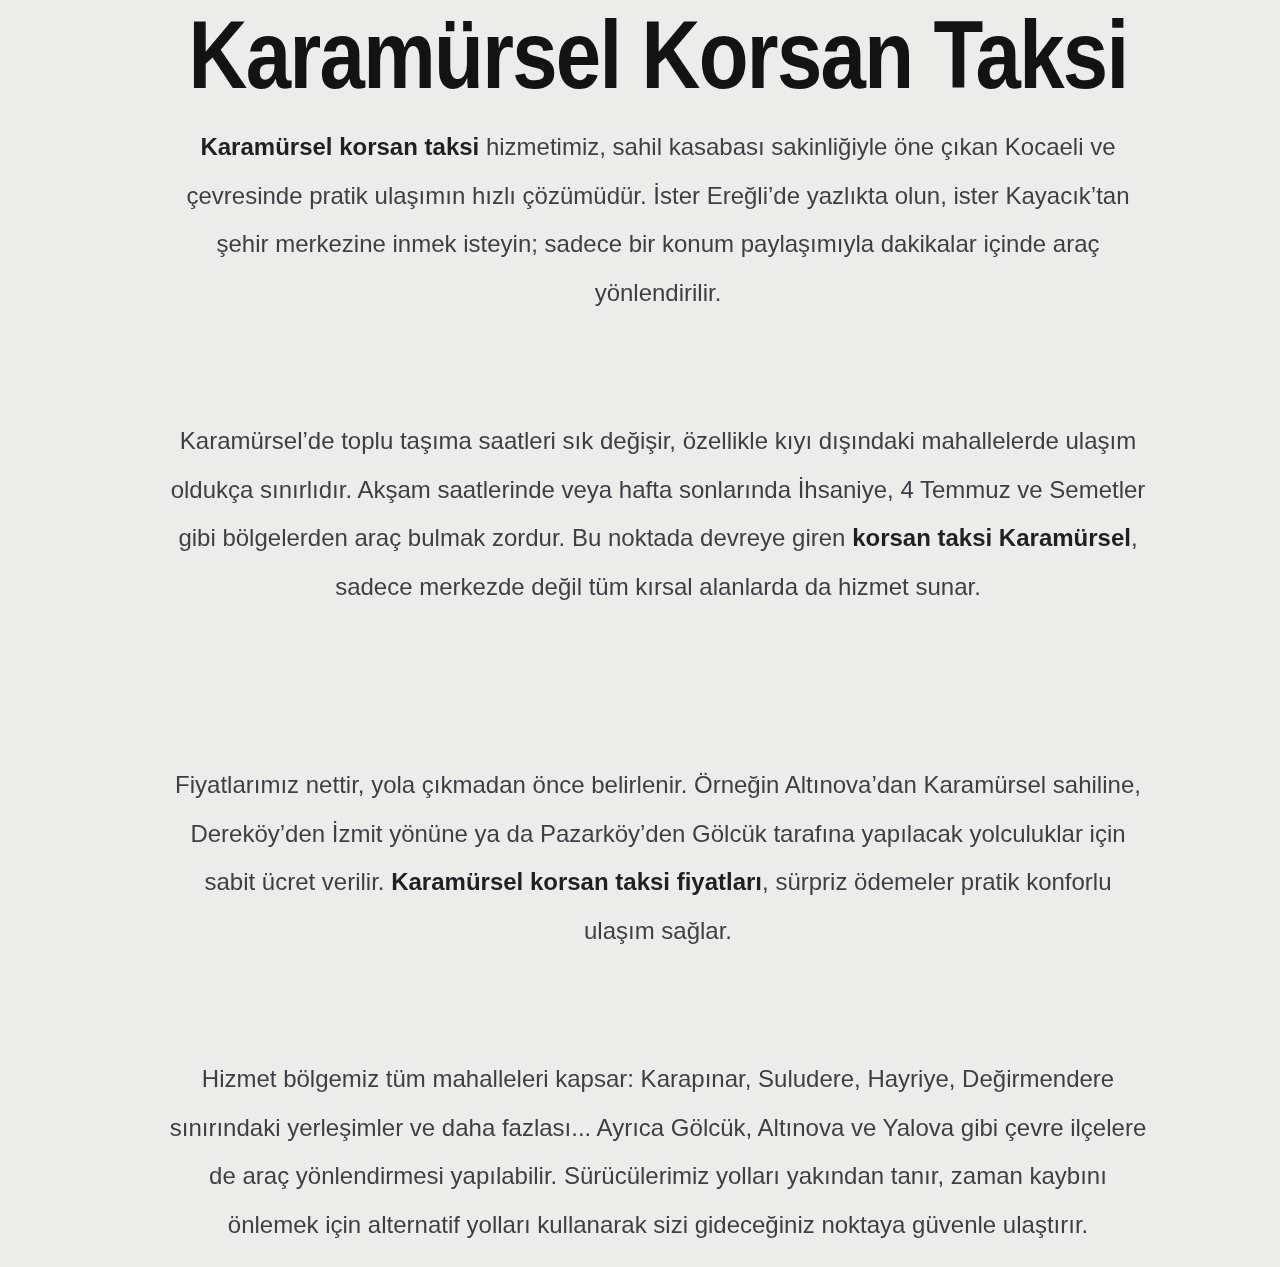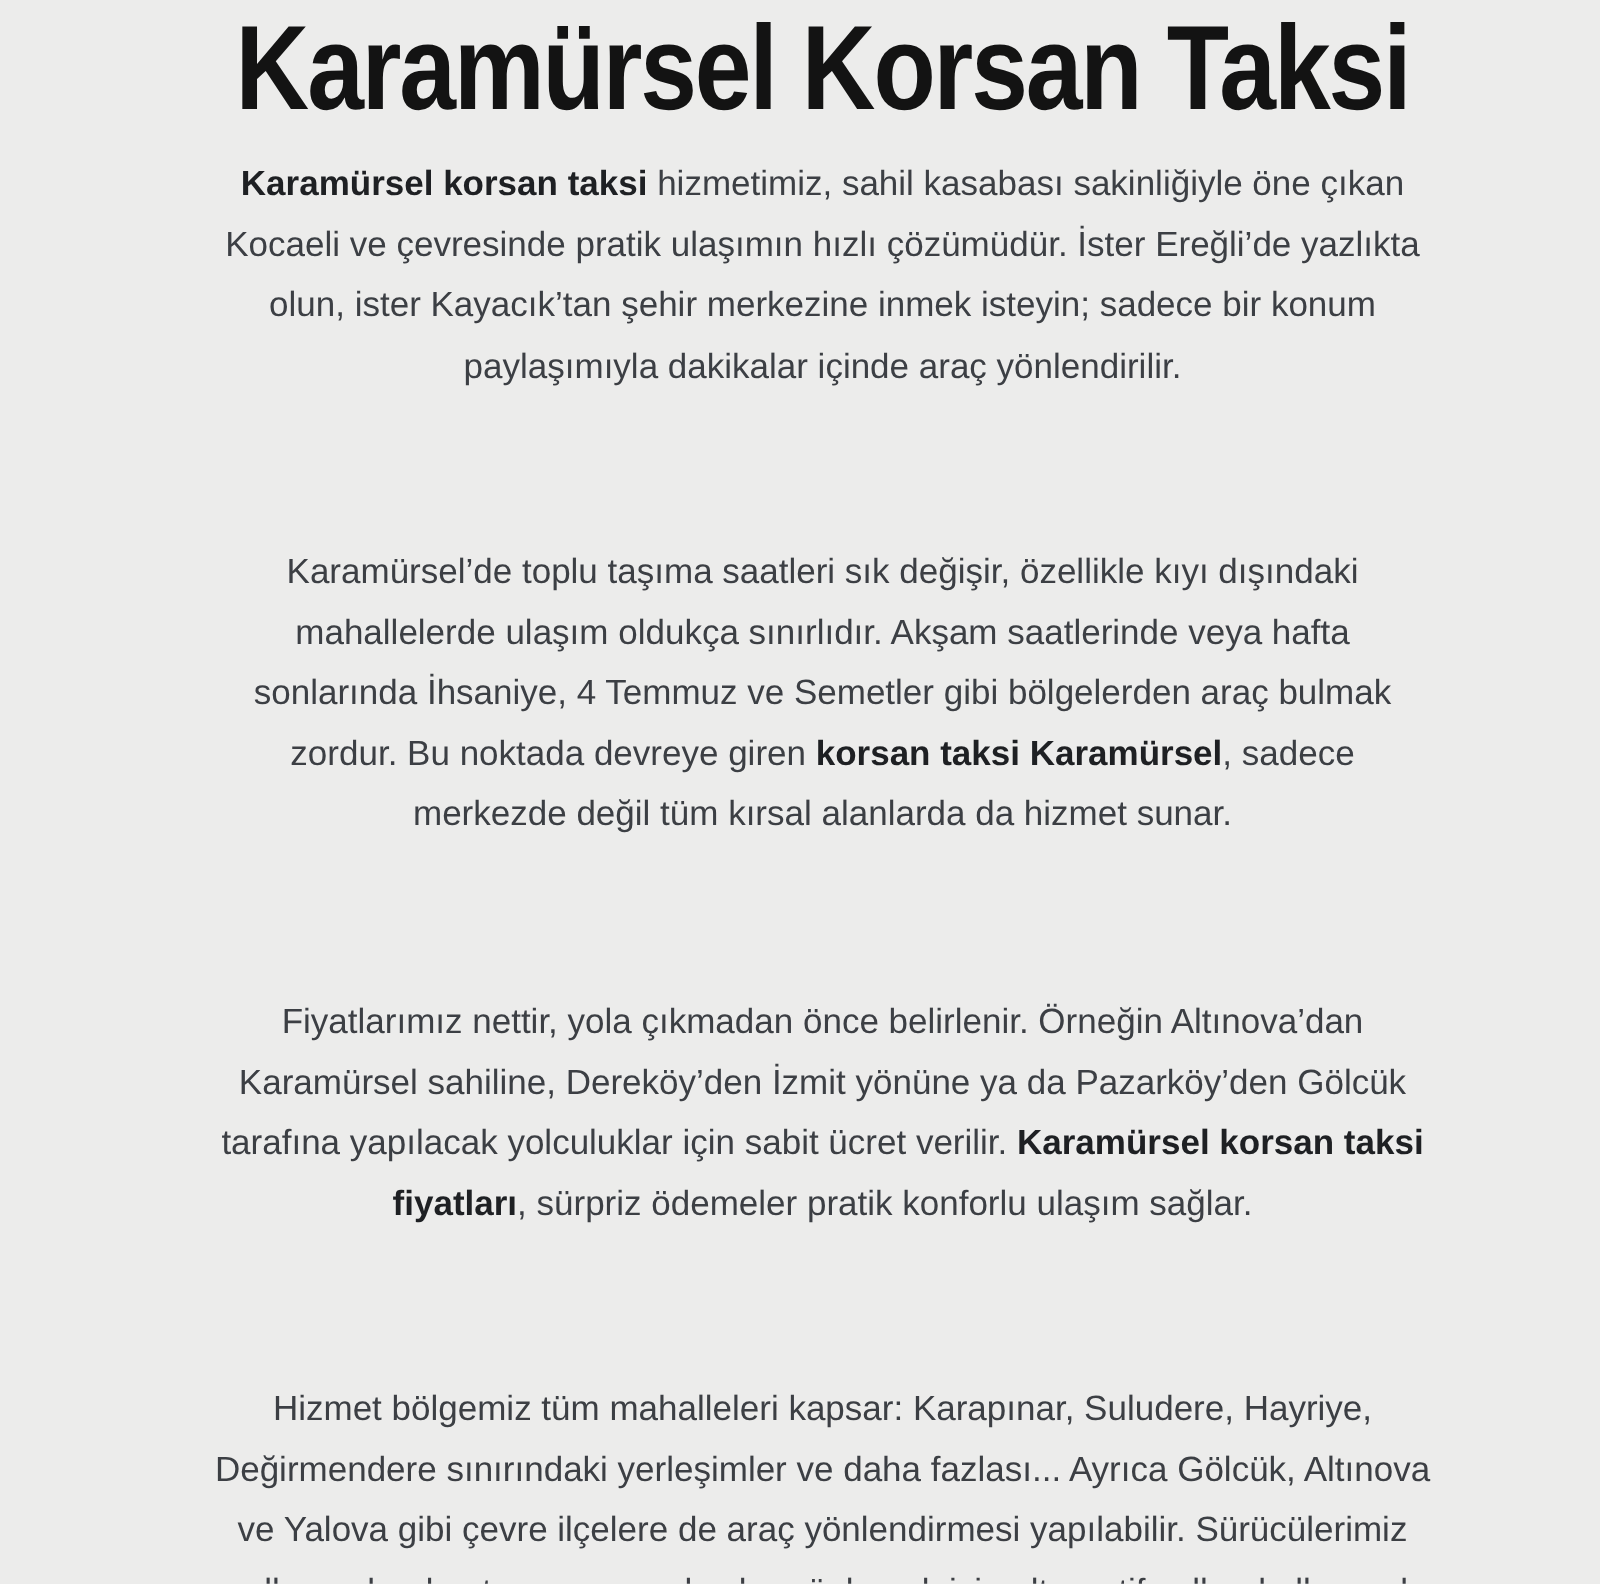--- a/index.html
+++ b/index.html
@@ -38,22 +38,22 @@
   }
   .slot {
     overflow: visible;
   }
   .slot-1 { height: 294px; }
   .slot-2 { height: 344px; }
   .slot-3 { height: 294px; }
   .slot-4 { height: auto; }
   p.paragraph {
     width: 980px;
-    margin: 16px auto;
-    font-size: 28px;
+    margin: 0 auto;
+    font-size: 24px;
     line-height: 48.6px;
     text-align: center;
     color: var(--body-color, #3c3f44);
   }
   p.paragraph strong {
     font-weight: 700;
     color: var(--bold-color, #1e2023);
   }
 </style>
 </head>

